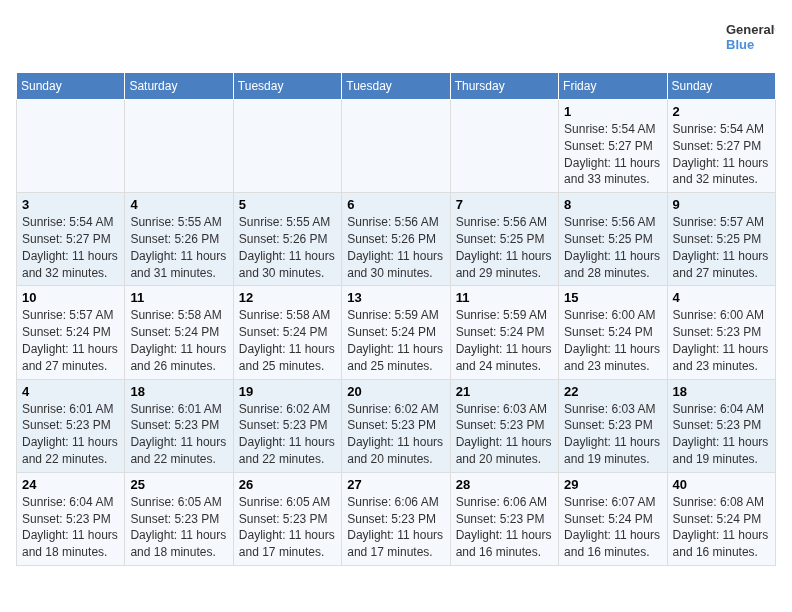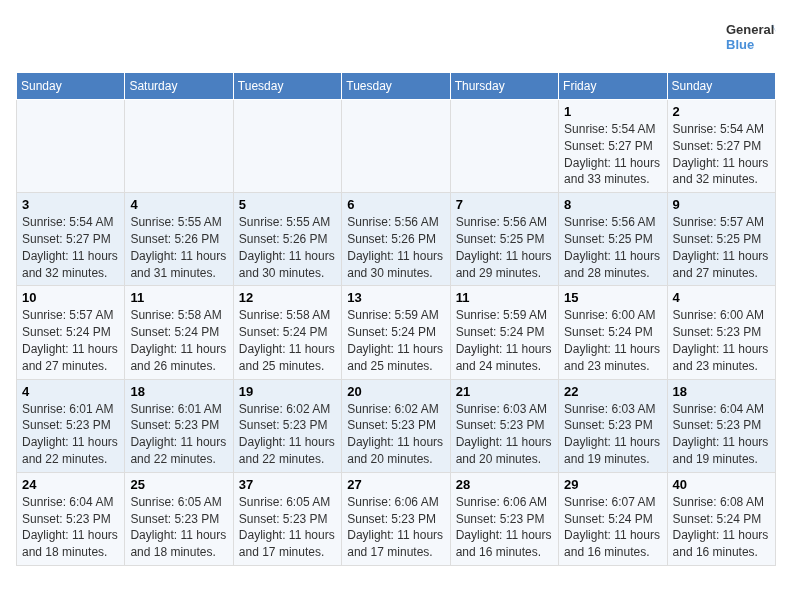--- a/index.html
+++ b/index.html
@@ -316,21 +316,21 @@
         </td>
         <td>
           <span class="day-num">25</span>
           <div class="day-detail">
             Sunrise: 6:05 AM<br>
             Sunset: 5:23 PM<br>
             Daylight: 11 hours and 18 minutes.
           </div>
         </td>
         <td>
-          <span class="day-num">37</span>
+          <span class="day-num">26</span>
           <div class="day-detail">
             Sunrise: 6:05 AM<br>
             Sunset: 5:23 PM<br>
             Daylight: 11 hours and 17 minutes.
           </div>
         </td>
         <td>
           <span class="day-num">27</span>
           <div class="day-detail">
             Sunrise: 6:06 AM<br>

